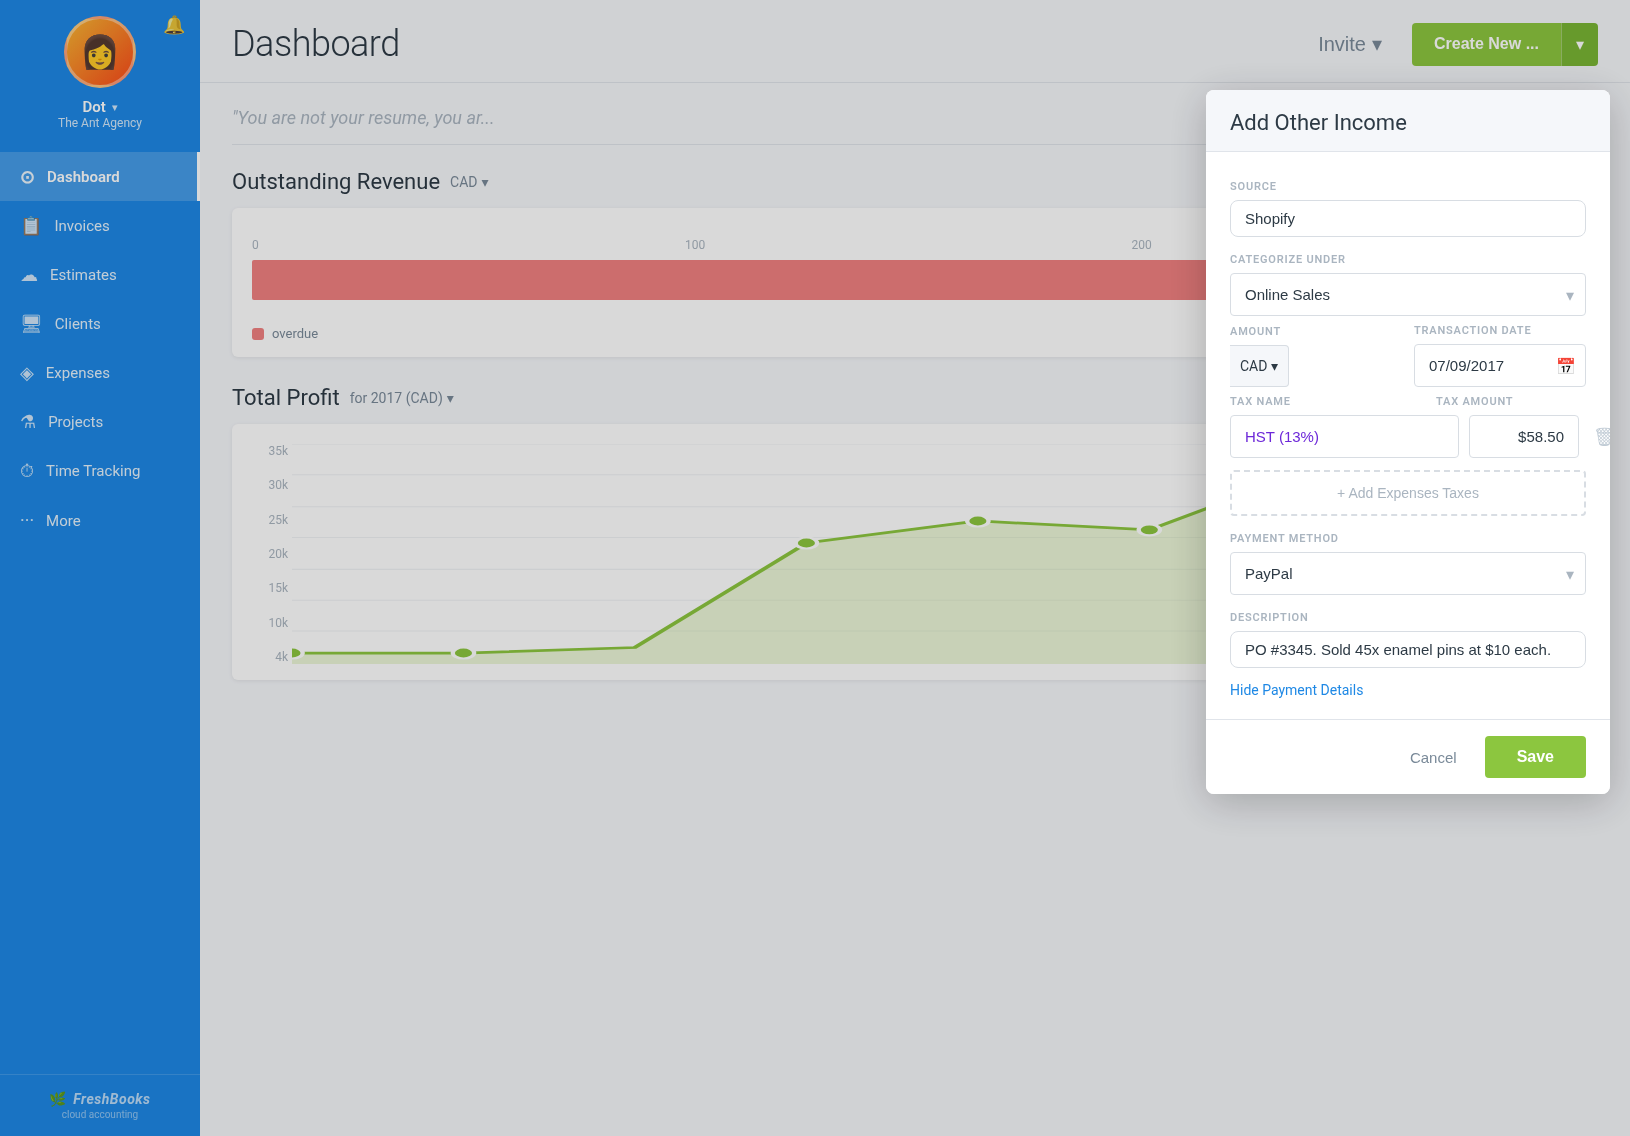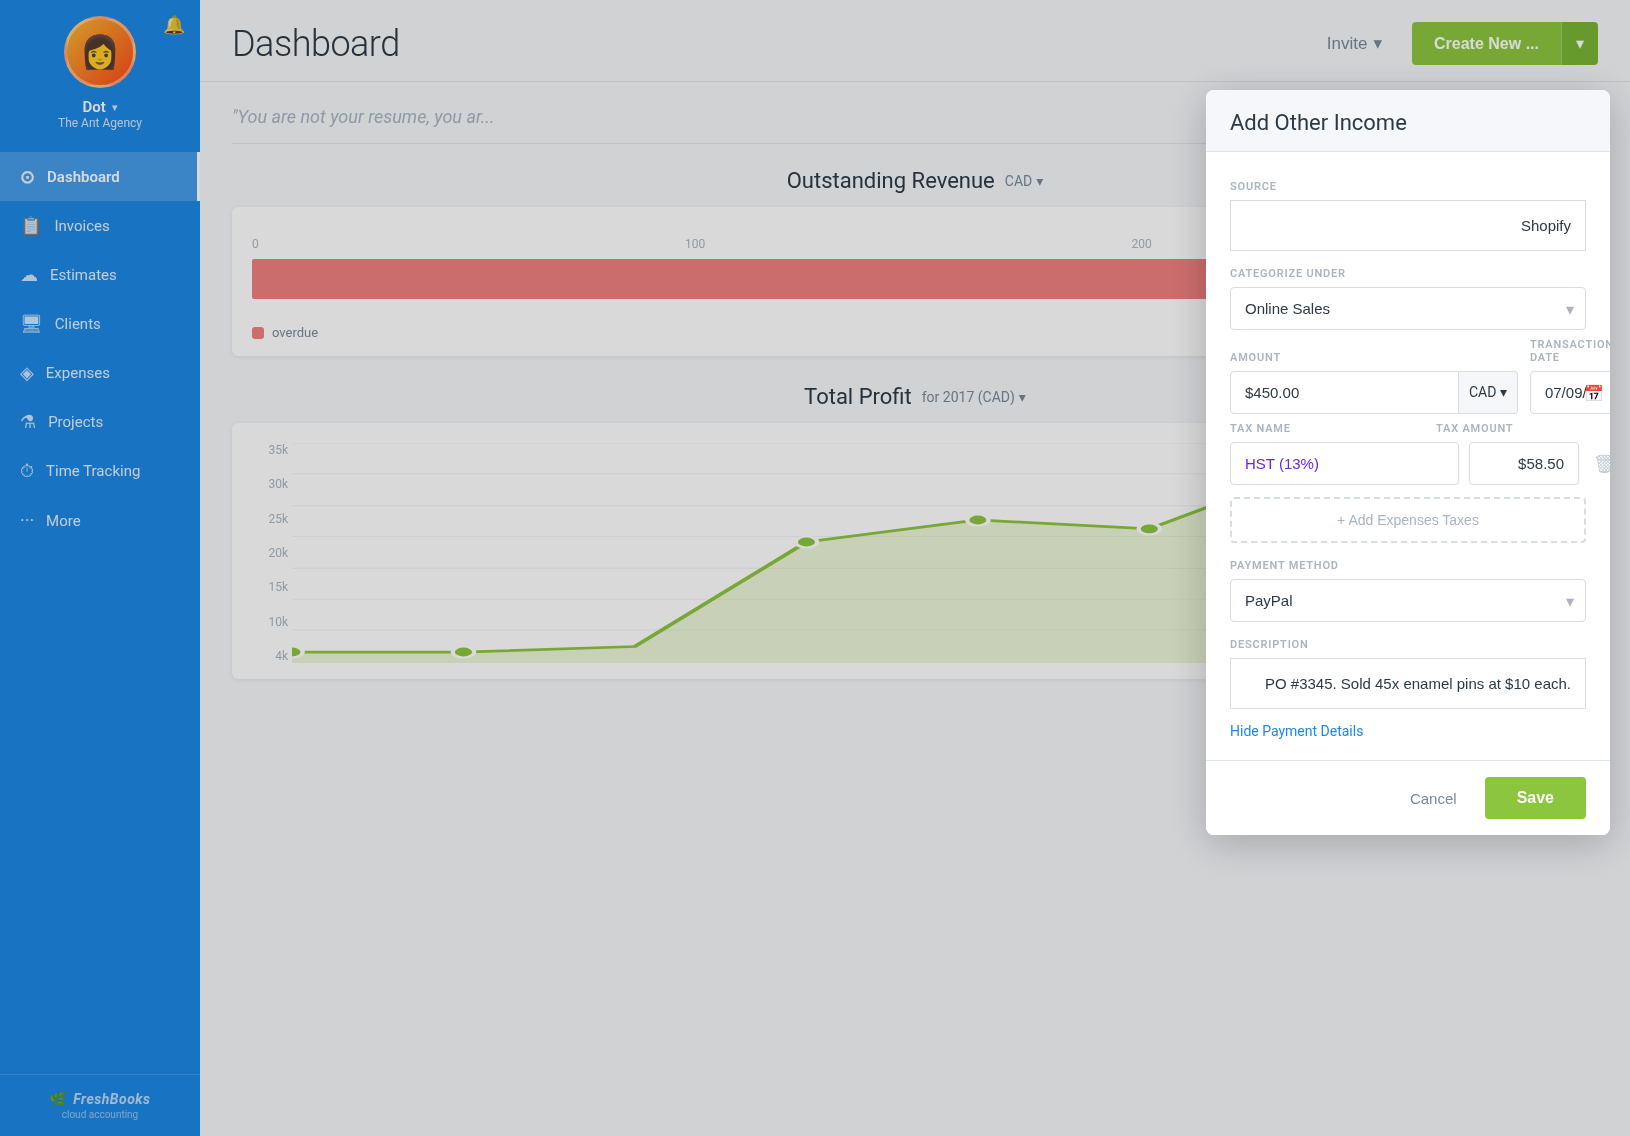--- a/index.html
+++ b/index.html
@@ -135,21 +135,21 @@
       gap: 12px;
     }
     .invite-btn {
       display: flex;
       align-items: center;
       gap: 6px;
       padding: 10px 18px;
       border: none;
       background: transparent;
       color: #7a8a99;
-      font-size: 17px;
+      font-size: 20px;
       cursor: pointer;
       border-radius: 4px;
     }
     .create-new-btn-group {
       display: flex;
       align-items: stretch;
       border-radius: 4px;
       overflow: hidden;
     }
     .create-new-main {
@@ -185,21 +185,20 @@
       margin-bottom: 24px;
       padding-bottom: 16px;
       border-bottom: 1px solid #e0e4ea;
     }
 
     .section-header {
       display: flex;
       align-items: center;
       gap: 10px;
       margin-bottom: 14px;
-      justify-content: center;
     }
     .section-title {
       font-size: 22px;
       font-weight: 400;
       color: #2d3a45;
     }
     .currency-selector {
       display: flex;
       align-items: center;
       gap: 4px;
@@ -319,28 +318,27 @@
       font-weight: 600;
       color: #aab5c0;
       letter-spacing: 0.8px;
       text-transform: uppercase;
       margin-bottom: 7px;
       margin-top: 16px;
     }
     .field-label:first-child { margin-top: 8px; }
     .form-input {
       width: 100%;
-      padding: 16px 14px;
+      padding: 9px 14px;
       border: 1px solid #d8dde3;
-      border-radius: 0;
+      border-radius: 8px;
       font-size: 15px;
       color: #2d3a45;
       background: white;
       outline: none;
-      text-align: right;
     }
     .form-select-wrapper {
       position: relative;
     }
     .form-select {
       width: 100%;
       padding: 12px 14px;
       border: 1px solid #d8dde3;
       border-radius: 4px;
       font-size: 15px;
@@ -673,21 +671,20 @@
         <option>Other</option>
       </select>
       <span class="select-chevron">▾</span>
     </div>
 
     
     <div class="row-fields">
       <div style="flex:1">
         <div class="field-label">AMOUNT</div>
         <div class="amount-group">
-          <input type="text" class="amount-input" value="$450.00" style="">
           <div class="amount-currency">CAD ▾</div>
         </div>
       </div>
       <div style="flex:1">
         <div class="field-label">TRANSACTION DATE</div>
         <div class="date-input-wrapper">
           <input type="text" class="date-input" value="07/09/2017" style="">
           <span class="calendar-icon">📅</span>
         </div>
       </div>

